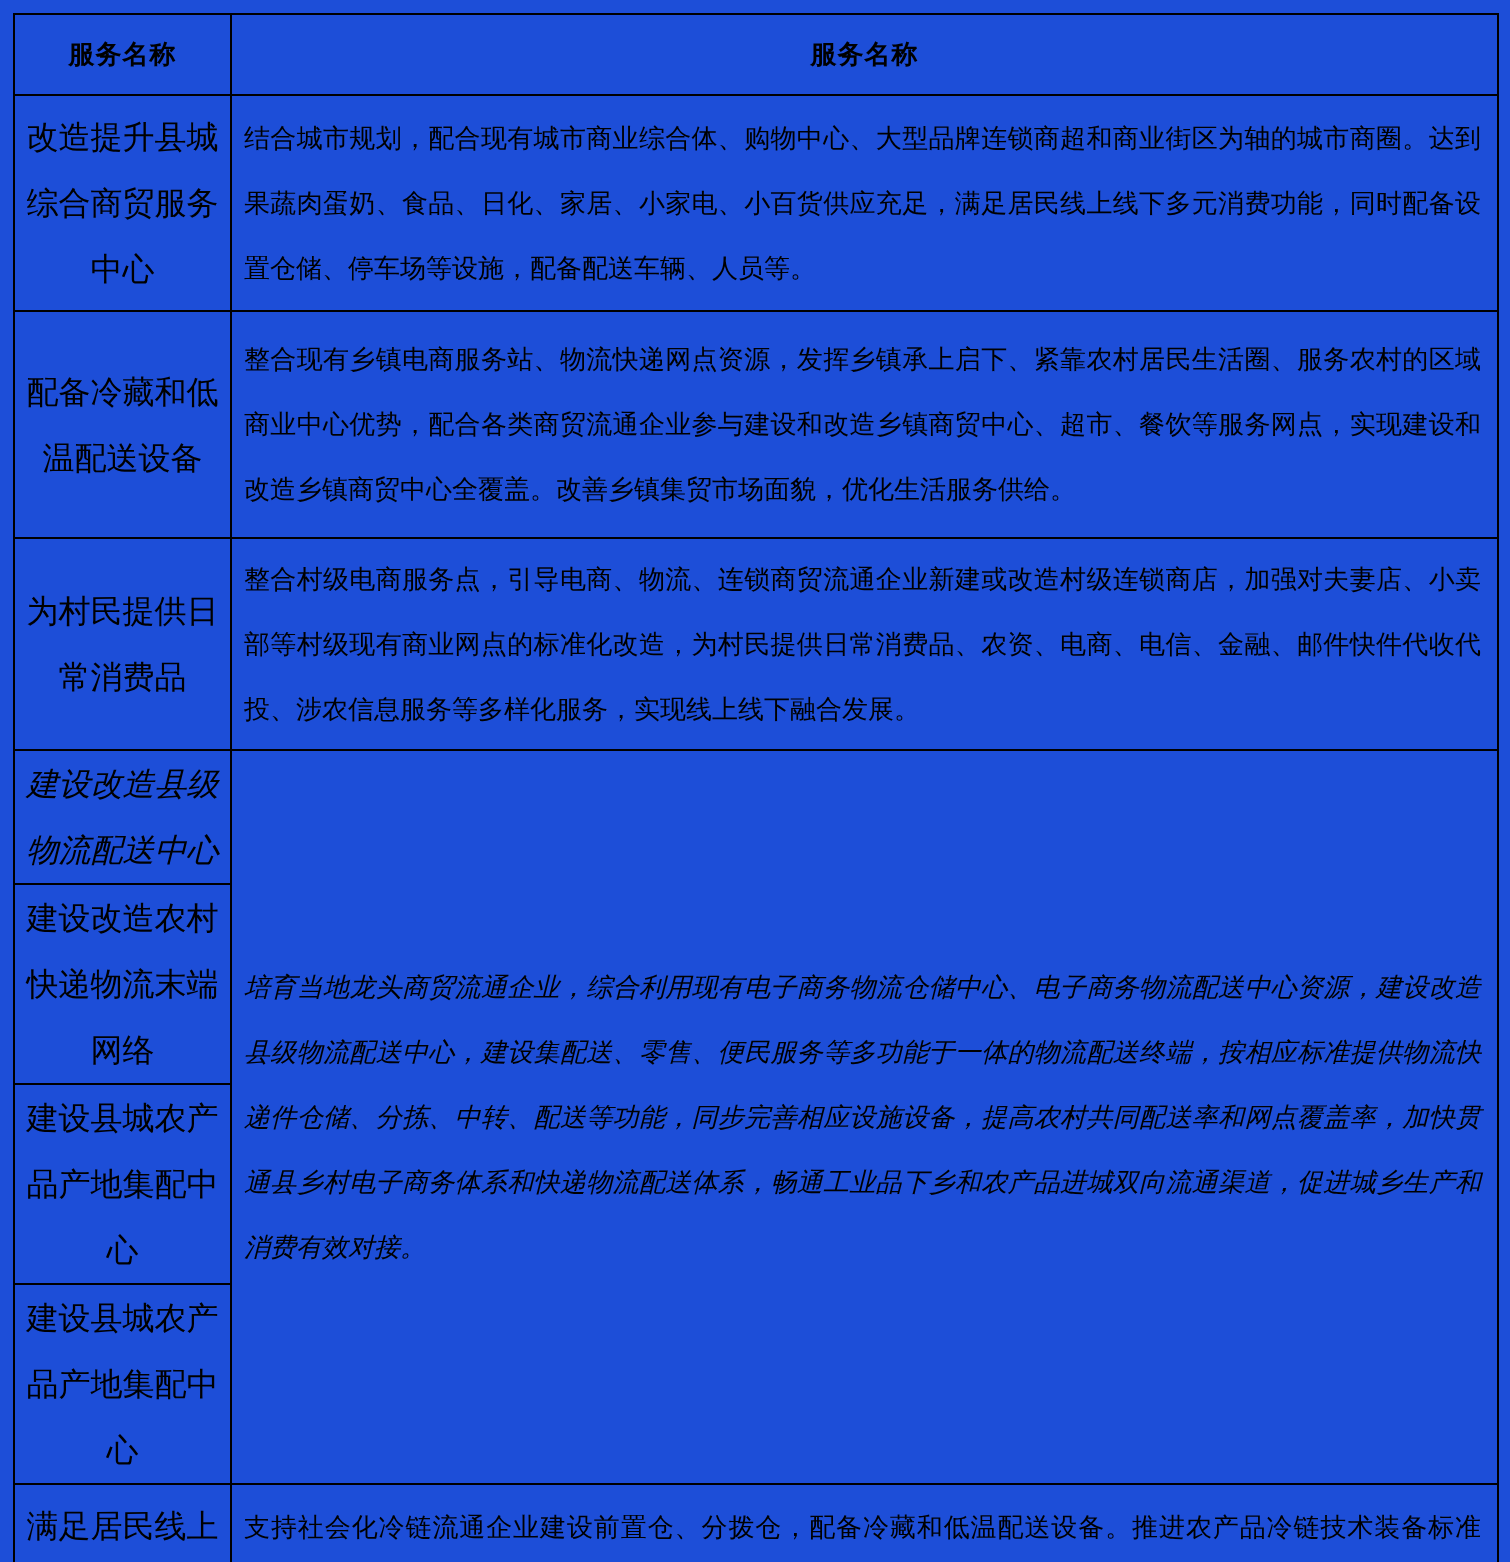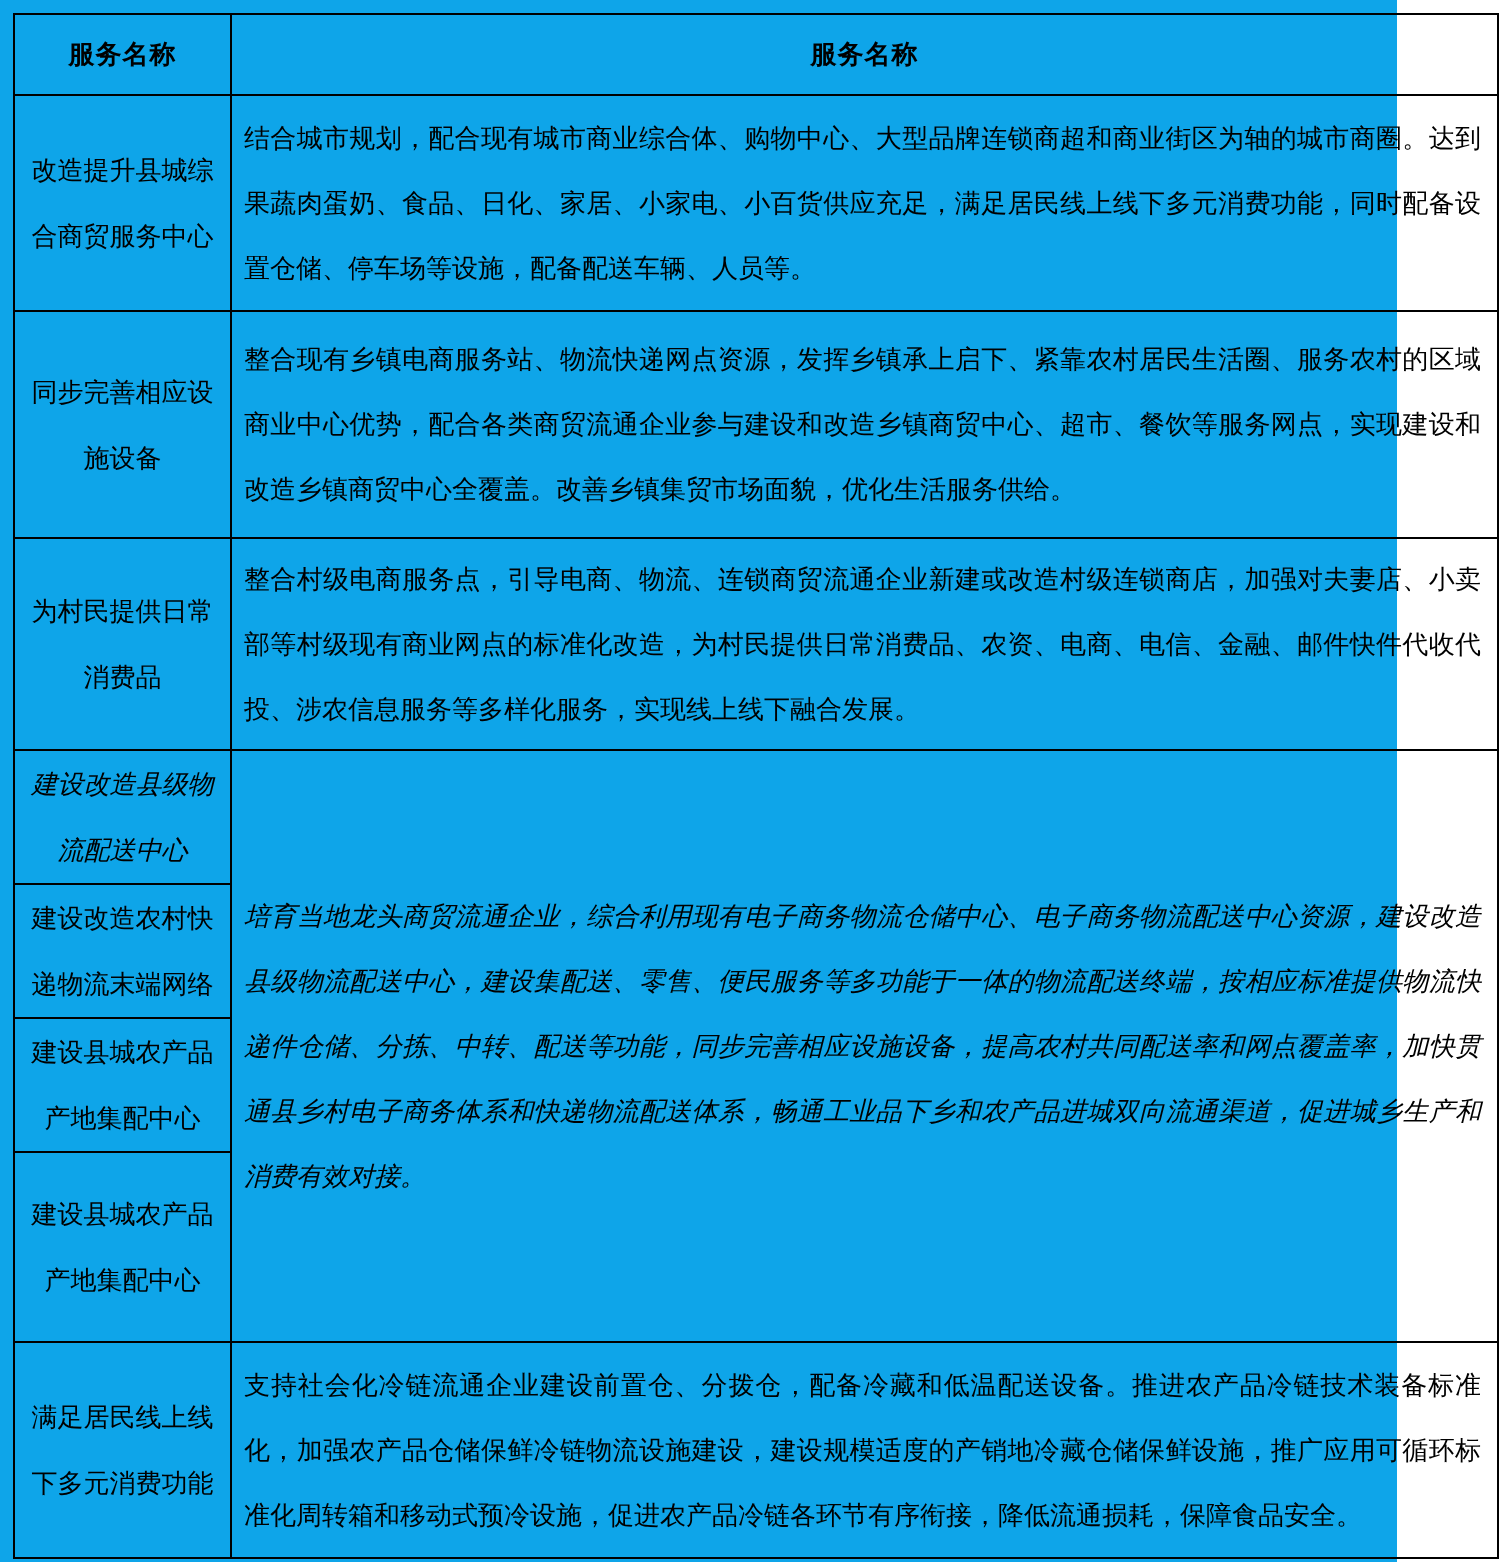--- a/index.html
+++ b/index.html
@@ -3,25 +3,25 @@
 <meta charset="utf-8">
 <style>
   html, body {
     margin: 0;
     padding: 0;
     background: #ffffff;
     font-family: "Liberation Sans", "DejaVu Sans", sans-serif;
     color: #000000;
   }
   .page {
-    width: 1397px;
+    width: 1510px;
     height: 1562px;
     box-sizing: border-box;
     padding: 13px;
-    background: #0ea5e9;
+    background: #1d4ed8;
   }
   table.services {
     width: 1484px;
     border-collapse: collapse;
     table-layout: fixed;
   }
   table.services col.col-name { width: 217px; }
   table.services col.col-content { width: 1267px; }
   table.services th,
   table.services td {
@@ -38,21 +38,21 @@
   tr.row-header { height: 81px; }
   tr.row-0 { height: 216px; }
   tr.row-1 { height: 227px; }
   tr.row-2 { height: 212px; }
   tr.row-3 { height: 131px; font-style: italic; }
   tr.row-4 { height: 132px; }
   tr.row-5 { height: 133px; }
   tr.row-6 { height: 190px; }
   tr.row-7 { height: 216px; }
   td.name-cell {
-    font-size: 26px;
+    font-size: 32px;
     text-align: center;
     line-height: 66px;
     padding: 0 8px;
     margin-top: 45px;
   }
   td.content-cell {
     font-size: 26px;
     text-align: justify;
     text-justify: inter-ideograph;
     line-height: 65px;
@@ -73,21 +73,21 @@
         <th>服务名称</th>
         <th>服务名称</th>
       </tr>
     </thead>
     <tbody>
       <tr class="row-0">
         <td class="name-cell">改造提升县城综合商贸服务中心</td>
         <td class="content-cell">结合城市规划，配合现有城市商业综合体、购物中心、大型品牌连锁商超和商业街区为轴的城市商圈。达到果蔬肉蛋奶、食品、日化、家居、小家电、小百货供应充足，满足居民线上线下多元消费功能，同时配备设置仓储、停车场等设施，配备配送车辆、人员等。</td>
       </tr>
       <tr class="row-1">
-        <td class="name-cell">同步完善相应设施设备</td>
+        <td class="name-cell">配备冷藏和低温配送设备</td>
         <td class="content-cell">整合现有乡镇电商服务站、物流快递网点资源，发挥乡镇承上启下、紧靠农村居民生活圈、服务农村的区域商业中心优势，配合各类商贸流通企业参与建设和改造乡镇商贸中心、超市、餐饮等服务网点，实现建设和改造乡镇商贸中心全覆盖。改善乡镇集贸市场面貌，优化生活服务供给。</td>
       </tr>
       <tr class="row-2">
         <td class="name-cell">为村民提供日常消费品</td>
         <td class="content-cell">整合村级电商服务点，引导电商、物流、连锁商贸流通企业新建或改造村级连锁商店，加强对夫妻店、小卖部等村级现有商业网点的标准化改造，为村民提供日常消费品、农资、电商、电信、金融、邮件快件代收代投、涉农信息服务等多样化服务，实现线上线下融合发展。</td>
       </tr>
       <tr class="row-3">
         <td class="name-cell">建设改造县级物流配送中心</td>
         <td class="content-cell" rowspan="4">培育当地龙头商贸流通企业，综合利用现有电子商务物流仓储中心、电子商务物流配送中心资源，建设改造县级物流配送中心，建设集配送、零售、便民服务等多功能于一体的物流配送终端，按相应标准提供物流快递件仓储、分拣、中转、配送等功能，同步完善相应设施设备，提高农村共同配送率和网点覆盖率，加快贯通县乡村电子商务体系和快递物流配送体系，畅通工业品下乡和农产品进城双向流通渠道，促进城乡生产和消费有效对接。</td>
       </tr>

